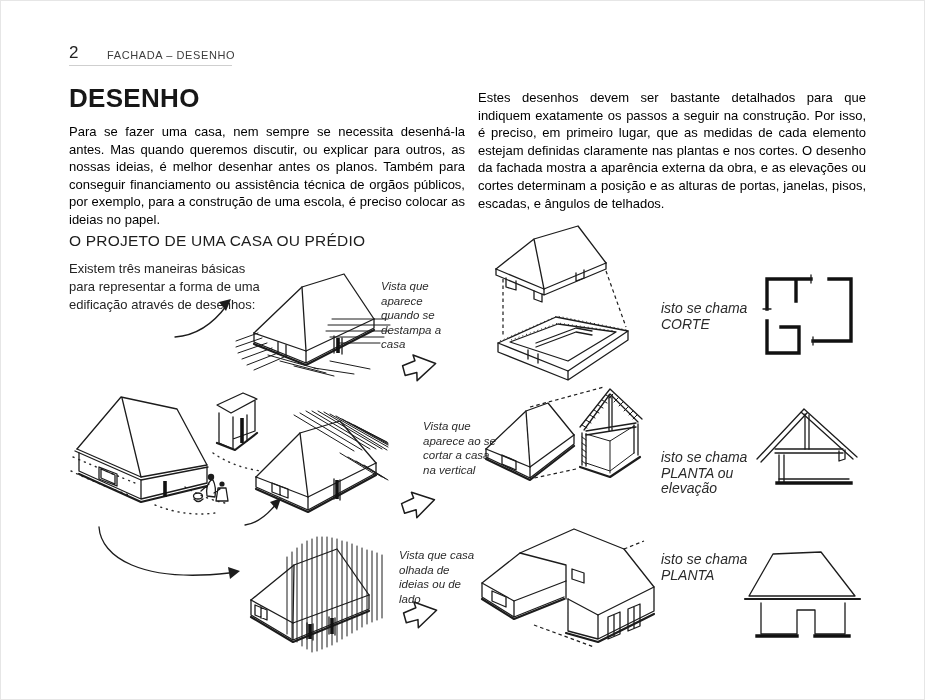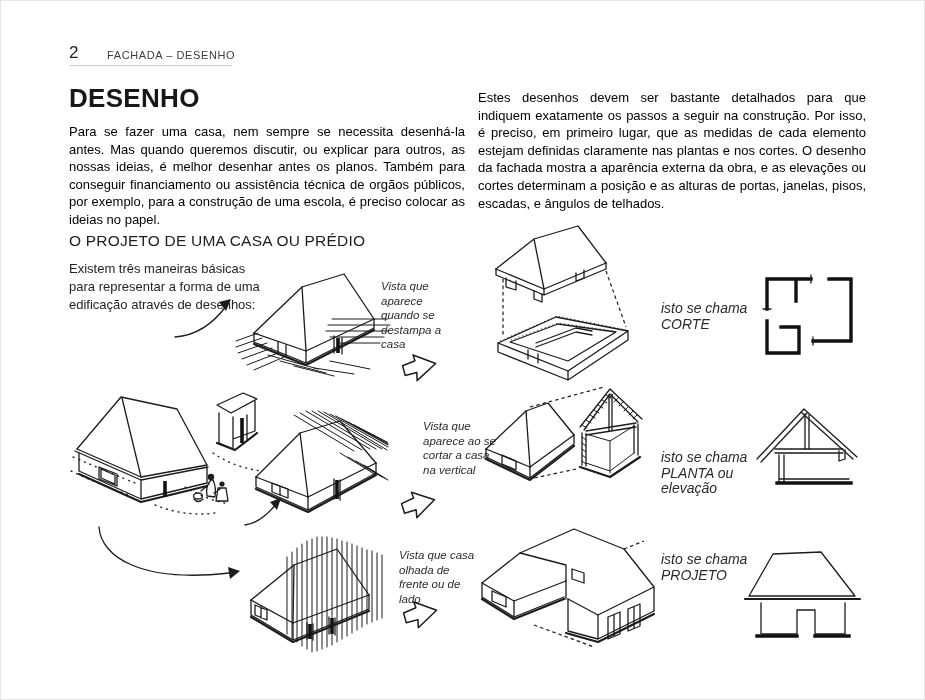--- a/index.html
+++ b/index.html
@@ -181,42 +181,42 @@
     <path class="s" d="M10 63 L52 86 L128 58"></path>
     <path class="s" d="M53 28 L52 86"></path>
     <path class="s" d="M10 63 V78 M52 86 V103 M128 58 V72 M10 78 L52 103 L128 72"></path>
     <path class="s2" d="M10 80 L52 105 L128 74"></path>
     <path class="s" d="M14 68 L26 73 L26 83 L14 78 Z M20 70 V81"></path>
     <path class="s" d="M66 86 V102 M72 87 V103"></path>
       <path class="w4" d="M69 87 V102"></path>
     <path class="s" d="M88 80 V97 M94 81 V98"></path>
       <path class="w4" d="M91 81 V97"></path>
   </svg>
-  <div class="abs cap" style="left:398px;top:547px;width:80px;">Vista que casa olhada de frente ou de lado</div>
+  <div class="abs cap" style="left:398px;top:547px;width:80px;">Vista que casa olhada de ideias ou de lado</div>
   <svg class="abs" style="left:400px;top:597px;transform:rotate(-10deg);" width="40" height="32" viewBox="0 0 40 32">
     <path class="arrowblock" d="M3 12 L16 9 L15 3 L36 15 L15 29 L16 21 L4 22 Z"></path>
   </svg>
 
   <svg class="abs" style="left:475px;top:518px;" width="192" height="140" viewBox="0 0 192 140">
     <path class="d" d="M58 106 L118 128 M148 30 L168 22"></path>
     <path class="s" d="M98 10 L44 34 M98 10 L148 30"></path>
     <path class="s" d="M44 34 L6 64 M6 64 L38 82 M38 82 L90 62 M44 34 L90 46 M90 46 L90 62"></path>
     <path class="s" d="M148 30 L178 68 M178 68 L122 96 M122 96 L92 80 M90 62 V80"></path>
     <path class="s" d="M6 64 V78 M38 82 V98 M6 78 L38 98 M38 98 L88 78"></path>
     <path class="s2" d="M6 80 L38 100 L88 80"></path>
     <path class="s" d="M16 72 L30 78 L30 88 L16 82 Z"></path>
     <path class="s" d="M96 50 L108 54 L108 64 L96 60 Z"></path>
     <path class="s" d="M92 80 V112 M92 112 L122 120 M122 96 V120 M178 68 V92 M122 120 L178 92"></path>
     <path class="s2" d="M90 114 L122 123 L178 95"></path>
     <path class="s" d="M132 98 L144 93 V115 L132 120 Z M138 96 V117"></path>
     <path class="s" d="M152 90 L164 85 V107 L152 112 Z M158 88 V109"></path>
   </svg>
   <div class="abs lbl" style="left:660px;top:551px;width:120px;">
     <span>isto se chama</span>
-    <span>PROJETO</span>
+    <span>PLANTA</span>
   </div>
 
   <svg class="abs" style="left:740px;top:541px;" width="138" height="108" viewBox="0 0 138 108">
     <path class="s" d="M8 54 L32 12 L80 10 L114 54 Z"></path>
     <path class="s2" d="M4 57 H119"></path>
     <path class="s" d="M20 61 V92 H56 V68 H74 V92 H104 V61"></path>
     <path class="thick" d="M16 94 H56 M74 94 H108"></path>
   </svg>
 
 </div>

